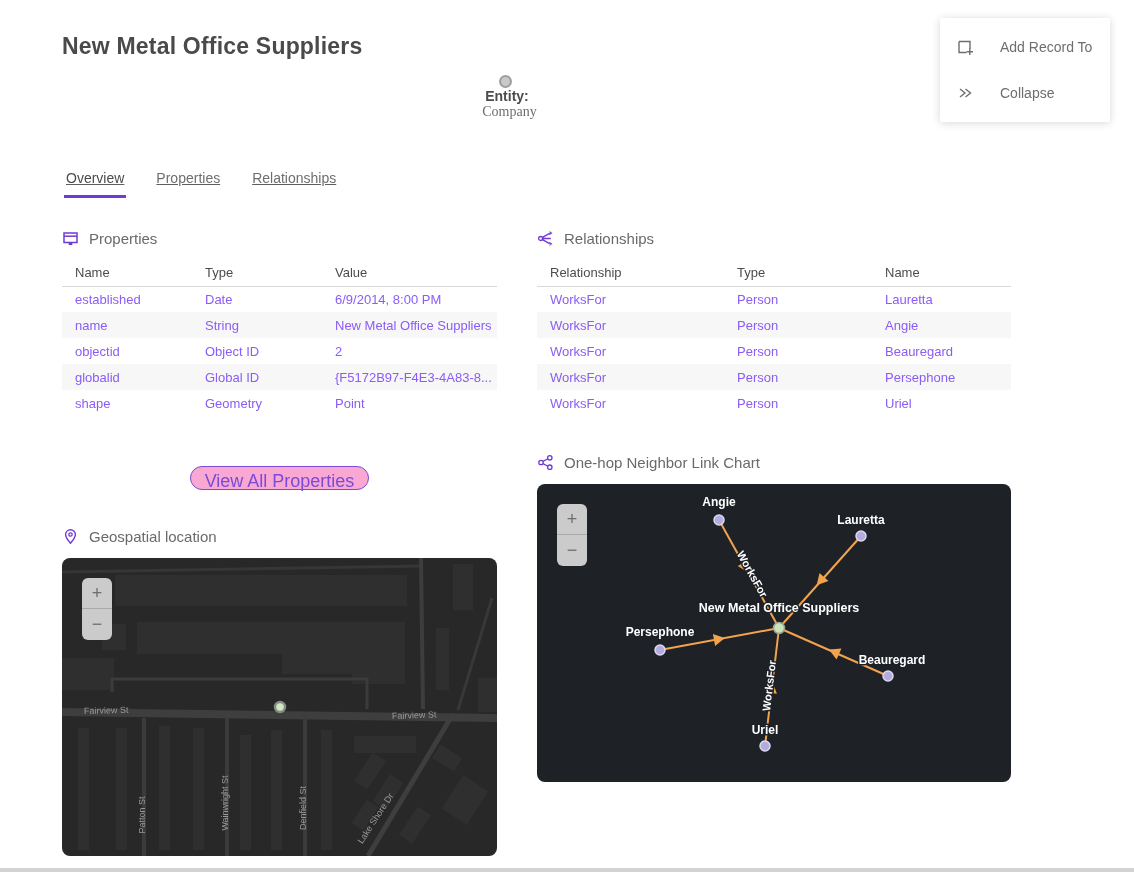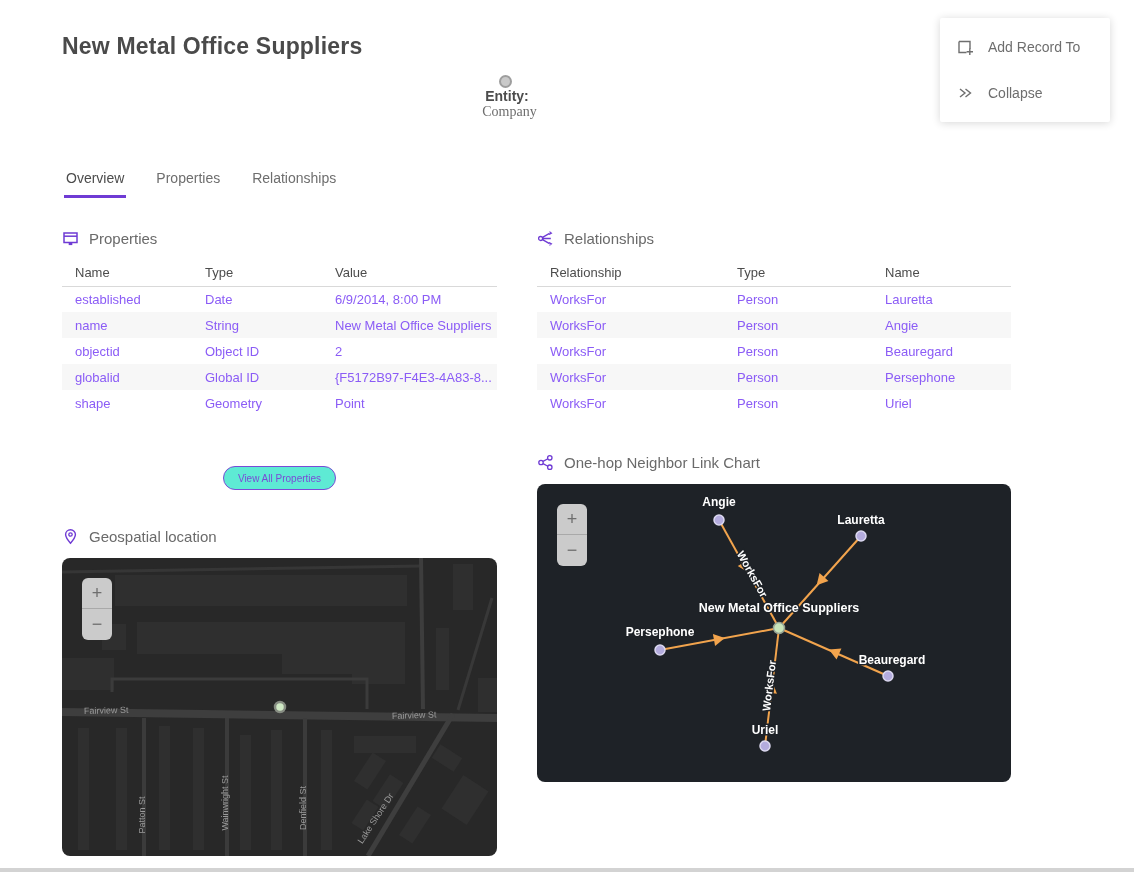--- a/index.html
+++ b/index.html
@@ -13,25 +13,25 @@
   .entity-row { display:flex; align-items:center; margin-top:15px; font-size:14px;flex-direction:column; }
   .entity-dot { width:13px; height:13px; border-radius:50%; background:#c9c9c9;
     border:2px solid #9e9e9e; margin-right:9px; }
   .entity-label { font-weight:bold; color:#4c4c4c; margin-right:5px; }
   .entity-type { color:#6e6e6e;font-family:Liberation Serif, serif; }
 
   
   .menu-card { position:absolute; top:18px; left:940px; width:170px; background:#fff;
     border-radius:2px; box-shadow:0 1px 8px rgba(0,0,0,0.16); padding:6px 0; z-index:5; }
   .menu-item { display:flex; align-items:center; height:46px; padding:0 16px; font-size:14px;
-    color:#6e6e6e; cursor:pointer; }
+    color:#6e6e6e; cursor:pointer;gap:12px; }
   .menu-item .mi-icon { width:18px; height:18px; margin-right:14px; flex:0 0 18px; }
 
   
-  .tabs { display:flex; margin:50px 0 0 64px; }
+  .tabs { display:flex; margin:50px 0 0 64px;text-decoration:underline; }
   .tab { font-size:14px; color:#6e6e6e; margin-right:28px; padding:0 2px 9px 2px; cursor:pointer;
     border-bottom:3px solid transparent; }
   .tab.active { color:#4c4c4c; border-bottom-color:#6f3bd4; }
 
   
   .content { margin:31px 0 0 62px; display:grid; grid-template-columns:435px 474px; column-gap:40px; }
   .col { display:flex; flex-direction:column; }
 
   .section-head { display:flex; align-items:center; height:18px; }
   .section-head .s-icon { width:17px; height:17px; margin-right:10px; }
@@ -39,21 +39,21 @@
 
   table.data { border-collapse:collapse; width:100%; margin-top:12px; font-size:13px; }
   table.data th { text-align:left; font-weight:normal; color:#4c4c4c; height:27px;
     border-bottom:1px solid #d9d9d9; padding:0 4px 0 13px; }
   table.data td { height:26px; padding:0 4px 0 13px; color:#8b5cf6; white-space:nowrap;
     overflow:hidden; text-overflow:ellipsis; max-width:180px; }
   table.data tbody tr:nth-child(even) { background:#f7f7f7; }
   td.link, a.cell-link { color:#8161d5; cursor:pointer; text-decoration:none; }
 
   .btn-row { display:flex; justify-content:center; margin-top:50px; height:24px; }
-  .view-all-btn { background:#5eead4; border:1px solid #7a4bd6; color:#7a4bd6; font-size:10px;
+  .view-all-btn { background:#f9a8d4; border:1px solid #7a4bd6; color:#7a4bd6; font-size:18px;
     border-radius:12px; padding:4px 14px; cursor:pointer; font-family:inherit; }
 
   .sub-head { margin-top:37px; }
   .card { position:relative; margin-top:13px; width:100%; height:298px; border-radius:8px;
     overflow:hidden; }
   .card svg.scene { display:block; }
 
   .zoom-ctrl { position:absolute; top:20px; left:20px; width:30px; background:#cbcbcb;
     border-radius:6px; overflow:hidden; }
   .zoom-btn { width:30px; height:31px; display:flex; align-items:center; justify-content:center;

